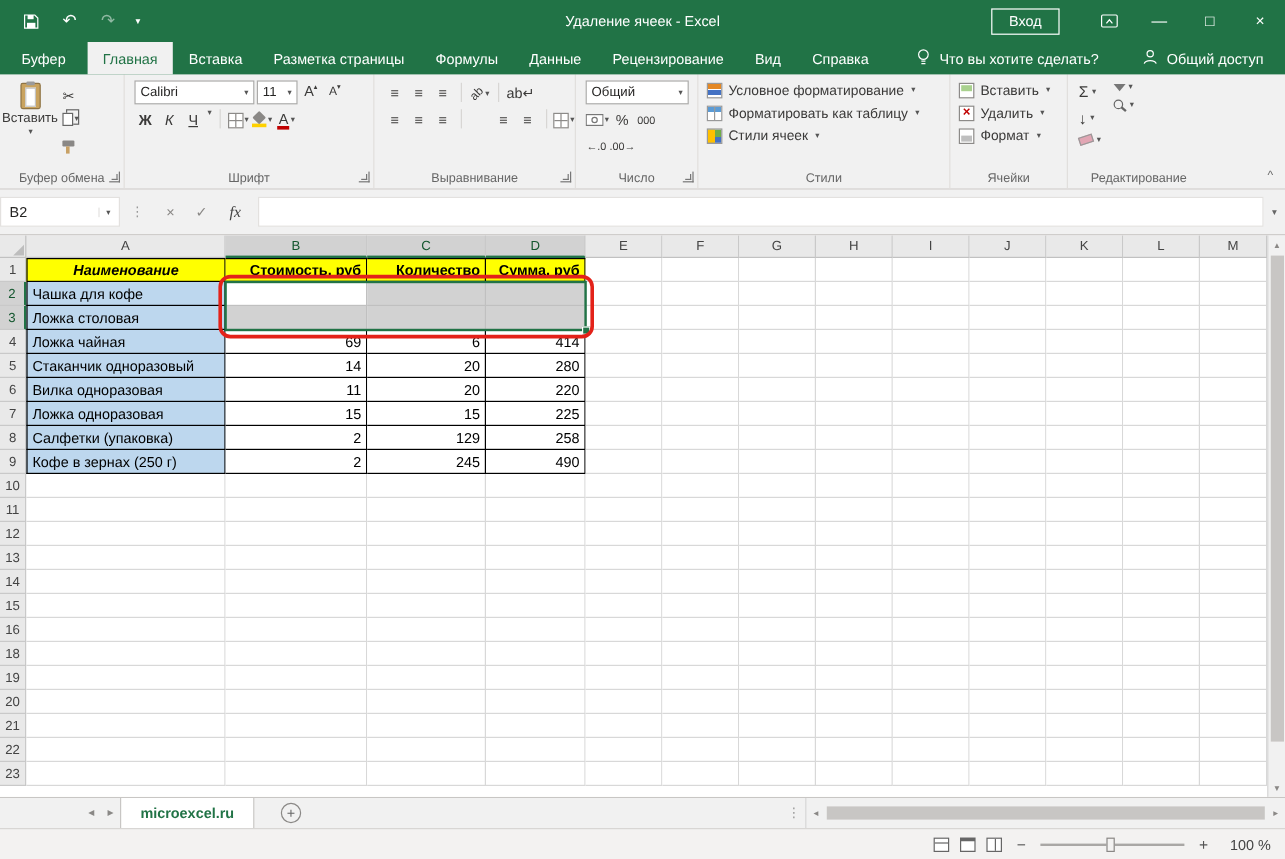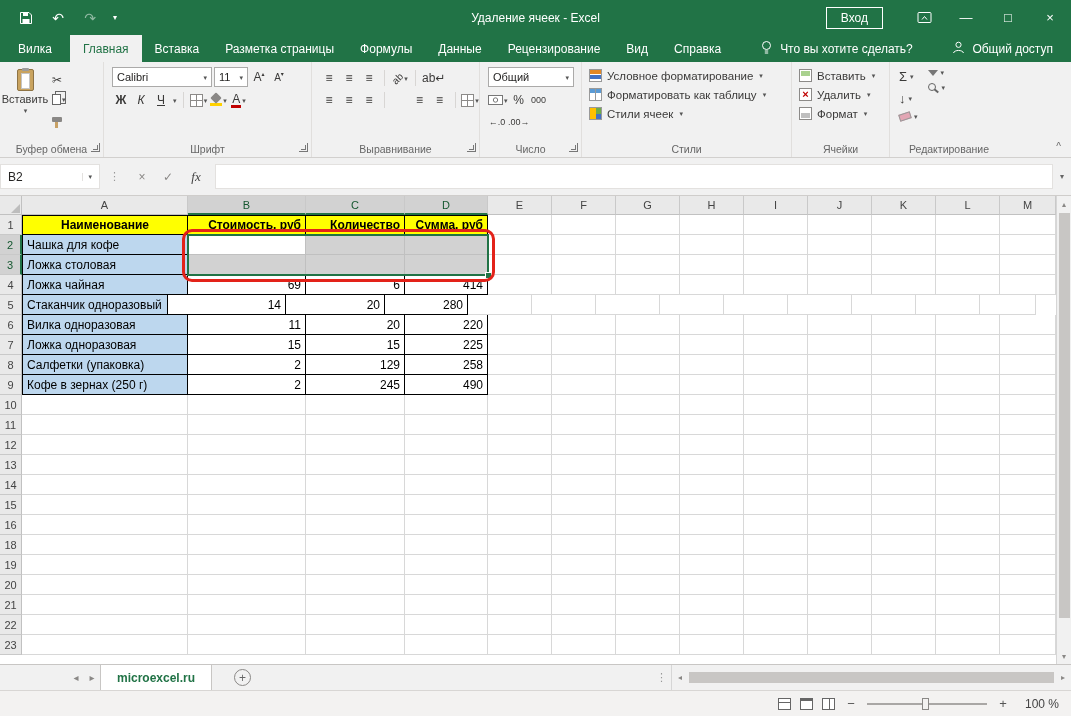--- a/index.html
+++ b/index.html
@@ -25,21 +25,21 @@
 .tab.active{background:#f1f1f1;color:#217346;}
 .tellme{display:flex;align-items:center;gap:7px;margin-left:26px;font-size:12px;}
 .share{margin-left:auto;display:flex;align-items:center;gap:7px;padding-right:18px;font-size:12px;}
 
 
 .ribbon{position:absolute;top:62px;left:0;right:0;height:96px;background:#f1f1f1;border-bottom:1px solid #d2d0ce;z-index:28;}
 .grp{position:absolute;top:0;height:95px;border-right:1px solid #e1dfdd;}
 .grp-label{position:absolute;bottom:2px;left:0;right:0;text-align:center;font-size:10.5px;color:#666;white-space:nowrap;}
 .launcher{position:absolute;right:3px;bottom:5px;width:9px;height:9px;border-right:1px solid #777;border-bottom:1px solid #777;}
 .launcher::after{content:'';position:absolute;right:1px;bottom:1px;width:4px;height:4px;border-right:1px solid #777;border-bottom:1px solid #777;}
-.rrow{display:flex;align-items:center;gap:2px;padding-left:8px;}
+.rrow{display:flex;align-items:flex-start;gap:2px;padding-left:8px;}
 .ric{min-width:18px;height:18px;display:inline-flex;align-items:center;justify-content:center;font-size:12px;color:#3b3a39;position:relative;}
 .caret{font-size:7px;color:#555;line-height:1;margin-left:1px;}
 .combo{height:20px;background:#fff;border:1px solid #abaaa9;display:inline-flex;align-items:center;justify-content:space-between;padding:0 4px;font-size:11px;color:#252423;}
 .vdiv{width:1px;height:16px;background:#d8d6d4;margin:0 4px;}
 .tiny{font-size:6px;transform:translateY(-4px);}
 .small-a{font-size:10px;}
 .bold{font-weight:bold;}
 .italic{font-style:italic;}
 .underline{text-decoration:underline;}
 
@@ -95,21 +95,21 @@
 .corner{width:22px;flex:0 0 22px;height:19px;background:#e9e9e9;border-right:1px solid #c1c1c1;border-bottom:1px solid #c1c1c1;position:relative;}
 .corner::after{content:'';position:absolute;right:1px;bottom:1px;border-left:9px solid transparent;border-bottom:9px solid #bdbdbd;}
 .col-h{height:19px;flex:0 0 auto;border-right:1px solid #c9c9c9;border-bottom:1px solid #c1c1c1;background:#e9e9e9;font-size:11px;color:#444;display:flex;align-items:center;justify-content:center;}
 .col-h.sel{background:#d2d2d2;color:#14572f;border-bottom:2px solid #217346;}
 .grid-row{display:flex;height:20px;}
 .row-h{width:22px;flex:0 0 22px;border-right:1px solid #c1c1c1;border-bottom:1px solid #c9c9c9;background:#e9e9e9;font-size:11px;color:#444;display:flex;align-items:center;justify-content:center;}
 .row-h.sel{background:#d2d2d2;color:#14572f;border-right:2px solid #217346;}
 .cell{height:20px;flex:0 0 auto;border-right:1px solid #d8d8d8;border-bottom:1px solid #d8d8d8;font-size:12px;display:flex;align-items:center;padding:0 4px;background:#fff;color:#000;overflow:hidden;white-space:nowrap;}
 .cell.yellow{background:#ffff00;font-weight:bold;}
 .cell.blue{background:#bdd7ee;}
-.cell.center{justify-content:center;}
+.cell.center{justify-content:center;font-style:italic;}
 .cell.right{justify-content:flex-end;text-align:right;}
 .cell.tb{border-right-color:#000;border-bottom-color:#000;}
 .cell.tb-top{border-top:1px solid #000;}
 .cell.tb-left{border-left:1px solid #000;}
 .cell.selgray{background:#d2d2d2;border-right-color:#c0c0c0;border-bottom-color:#c0c0c0;}
 .cell.active{background:#fff;}
 .sel-border{position:absolute;border:2px solid #217346;pointer-events:none;z-index:5;}
 .sel-handle{position:absolute;width:7px;height:7px;background:#217346;border:1px solid #fff;z-index:6;}
 .red-rect{position:absolute;border:3px solid #e32219;border-radius:10px;z-index:7;pointer-events:none;}
 
@@ -163,21 +163,21 @@
           <path d="M5 8.5l2.5-3 2.5 3" fill="none" stroke="#fff"></path>
         </svg>
       </div>
     <div class="winbtn">—</div>
     <div class="winbtn">□</div>
     <div class="winbtn">×</div>
   </div>
 </div>
 
 <div class="tabrow">
-  <div class="tab file">Вилка</div>
+  <div class="tab file">Буфер</div>
   <div class="tabs-host" id="tabs">
       <div class="tab active">Главная</div>
       <div class="tab">Вставка</div>
       <div class="tab">Разметка страницы</div>
       <div class="tab">Формулы</div>
       <div class="tab">Данные</div>
       <div class="tab">Рецензирование</div>
       <div class="tab">Вид</div>
       <div class="tab">Справка</div>
     </div>
@@ -492,21 +492,21 @@
         <div class="cell" style="width: 64px;"></div>
         <div class="cell" style="width: 64px;"></div>
         <div class="cell" style="width: 64px;"></div>
         <div class="cell" style="width: 64px;"></div>
         <div class="cell" style="width: 64px;"></div>
         <div class="cell" style="width: 64px;"></div>
         <div class="cell" style="width: 56px;"></div>
       </div>
       <div class="grid-row">
         <div class="row-h">5</div>
-        <div class="cell blue tb tb-left" style="width: 146px;">Стаканчик одноразовый</div>
+        <div class="cell blue tb tb-left" style="width: 166px;">Стаканчик одноразовый</div>
         <div class="cell tb right" style="width: 118px;">14</div>
         <div class="cell tb right" style="width: 99px;">20</div>
         <div class="cell tb right" style="width: 83px;">280</div>
         <div class="cell" style="width: 64px;"></div>
         <div class="cell" style="width: 64px;"></div>
         <div class="cell" style="width: 64px;"></div>
         <div class="cell" style="width: 64px;"></div>
         <div class="cell" style="width: 64px;"></div>
         <div class="cell" style="width: 64px;"></div>
         <div class="cell" style="width: 64px;"></div>

